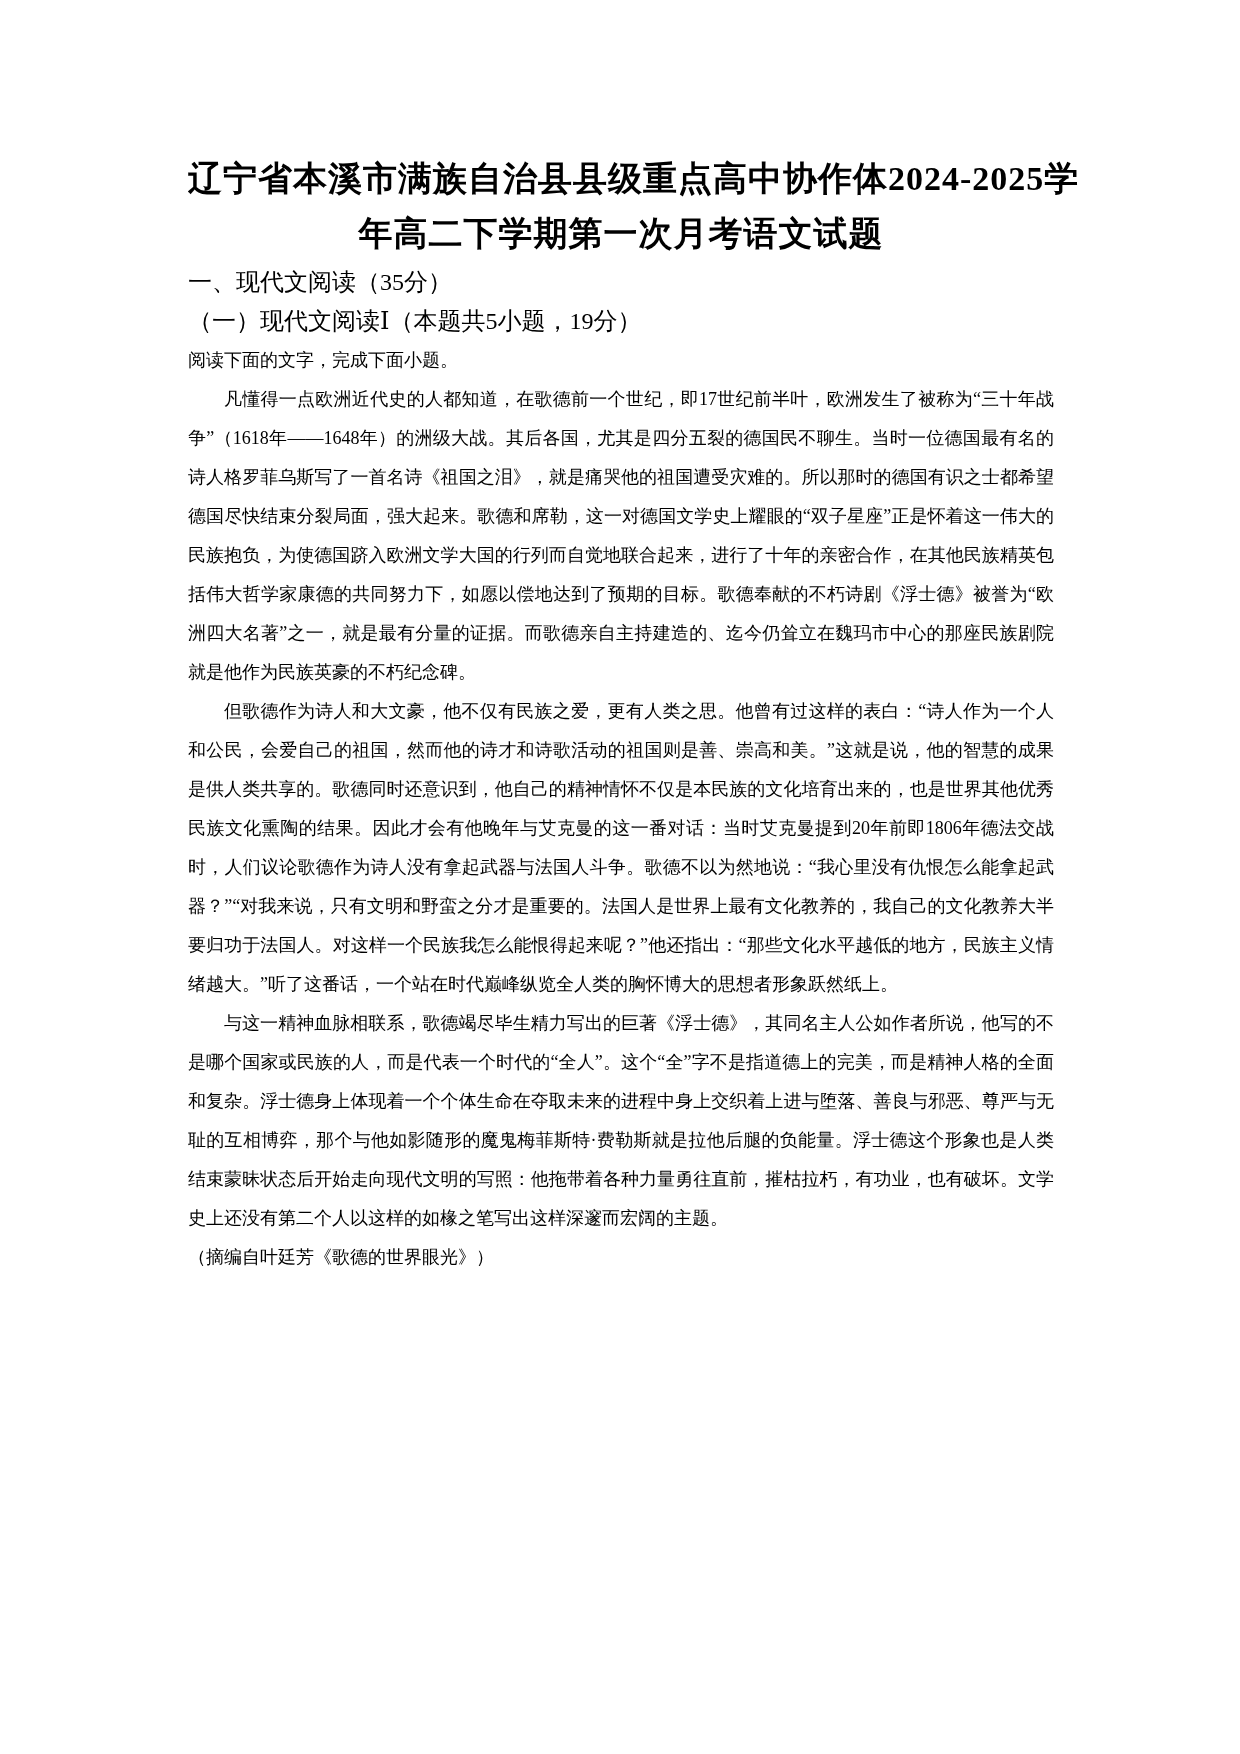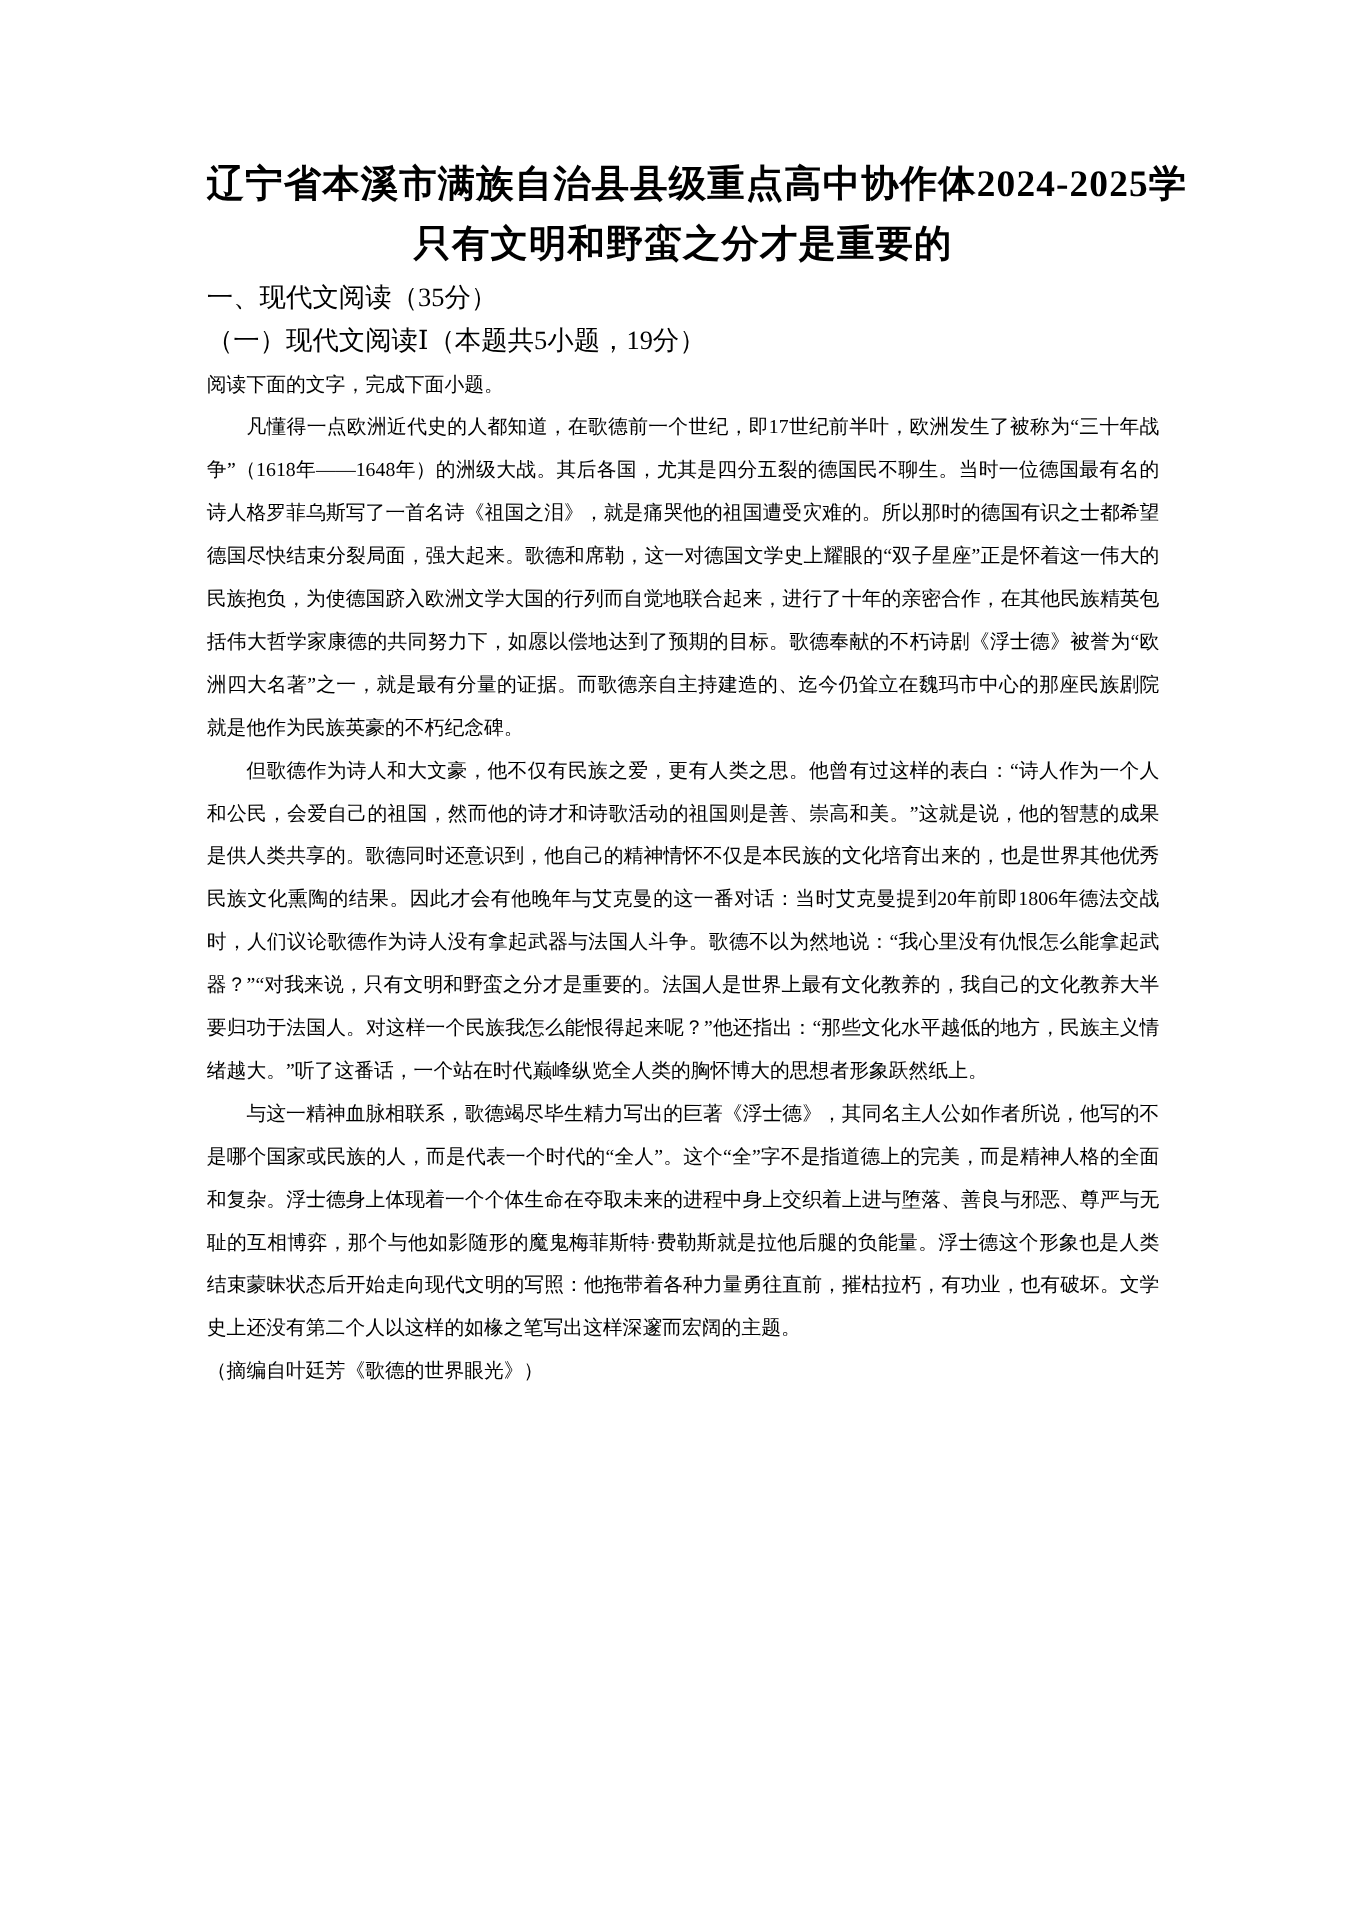--- a/index.html
+++ b/index.html
@@ -7,21 +7,21 @@
   body {
     width: 1240px;
     height: 1754px;
     position: relative;
     font-family: "Liberation Serif", "DejaVu Serif", serif;
     color: #000000;
     overflow: hidden;
   }
   .page {
     position: absolute;
-    left: 0; top: 0;
+    left: 0; top: 11px;
     width: 1240px;
     height: 1534px;
     background: #ffffff;
   }
   .content {
     position: absolute;
     left: 188px;
     top: 140px;
     width: 866px;
   }
@@ -55,21 +55,21 @@
   }
 </style>
 </head>
 <body>
 
 <div class="page">
   <div class="content">
 
     <div class="title-block">
       <span class="title-line">辽宁省本溪市满族自治县县级重点高中协作体2024-2025学</span>
-      <span class="title-line">只有文明和野蛮之分才是重要的</span>
+      <span class="title-line">年高二下学期第一次月考语文试题</span>
     </div>
 
     <div class="h-section">一、现代文阅读（35分）</div>
 
     <div class="h-subsection">（一）现代文阅读Ⅰ（本题共5小题，19分）</div>
 
     <p class="line">阅读下面的文字，完成下面小题。</p>
 
 
     <p class="para">凡懂得一点欧洲近代史的人都知道，在歌德前一个世纪，即17世纪前半叶，欧洲发生了被称为“三十年战争”（1618年——1648年）的洲级大战。其后各国，尤其是四分五裂的德国民不聊生。当时一位德国最有名的诗人格罗菲乌斯写了一首名诗《祖国之泪》，就是痛哭他的祖国遭受灾难的。所以那时的德国有识之士都希望德国尽快结束分裂局面，强大起来。歌德和席勒，这一对德国文学史上耀眼的“双子星座”正是怀着这一伟大的民族抱负，为使德国跻入欧洲文学大国的行列而自觉地联合起来，进行了十年的亲密合作，在其他民族精英包括伟大哲学家康德的共同努力下，如愿以偿地达到了预期的目标。歌德奉献的不朽诗剧《浮士德》被誉为“欧洲四大名著”之一，就是最有分量的证据。而歌德亲自主持建造的、迄今仍耸立在魏玛市中心的那座民族剧院就是他作为民族英豪的不朽纪念碑。</p>

